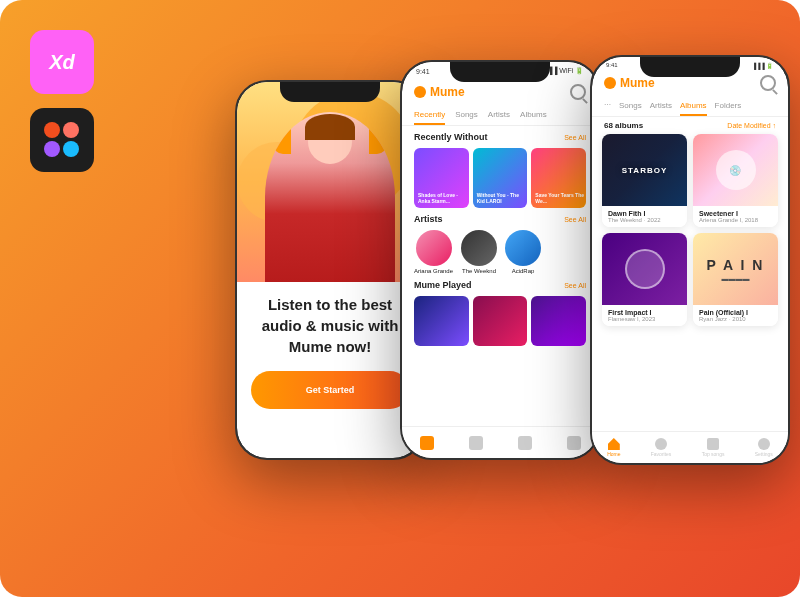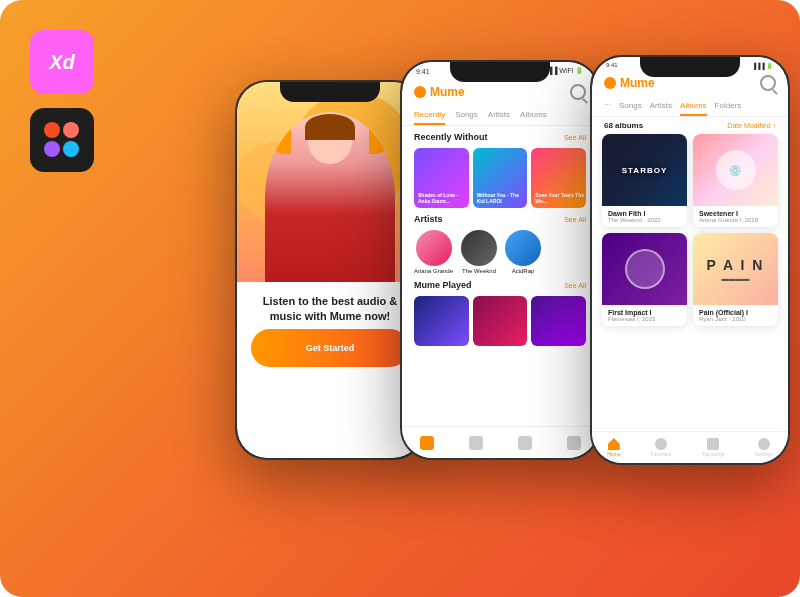--- a/index.html
+++ b/index.html
@@ -179,26 +179,26 @@
       top: 60px;
       left: 0px;
     }
 
     .phone1-body {
       padding: 12px 14px;
       background: white;
     }
 
     .phone1-tagline {
-      font-size: 11px;
+      font-size: 15px;
       font-weight: 700;
       color: #222;
       text-align: center;
       line-height: 1.4;
-      margin-bottom: 4px;
+      margin-bottom: 14px;
     }
 
     .phone1-btn {
       background: linear-gradient(90deg, #ff9800, #ff5722);
       color: white;
       border: none;
       border-radius: 20px;
       padding: 14px 16px;
       font-size: 9px;
       font-weight: 600;

